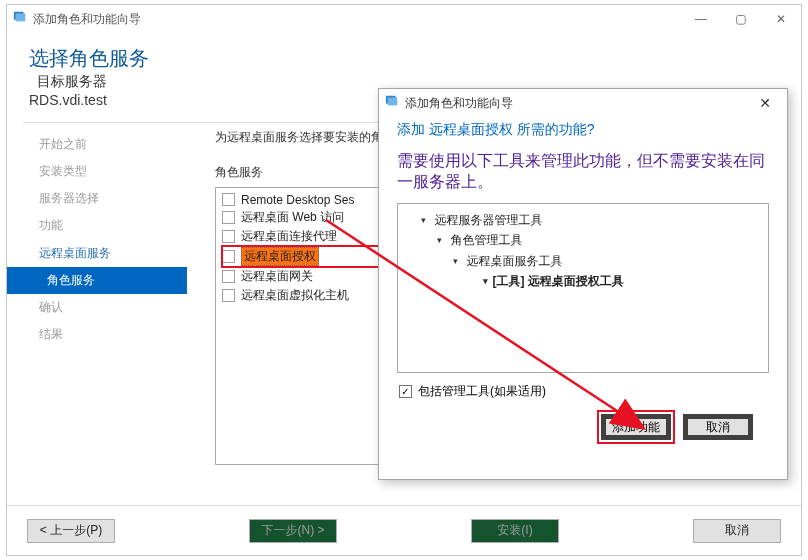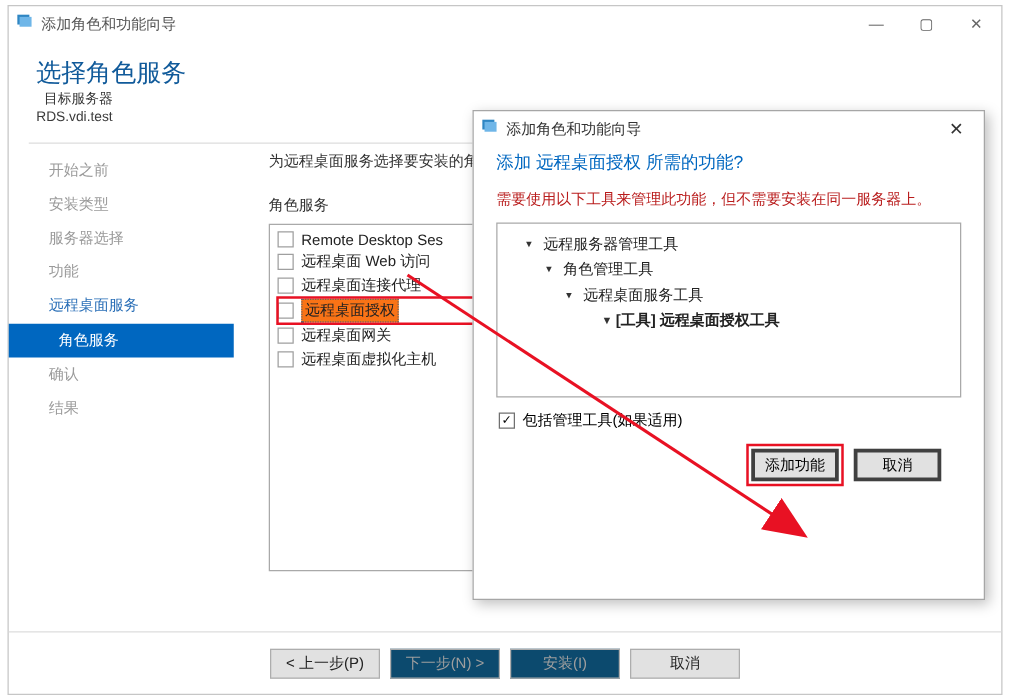--- a/index.html
+++ b/index.html
@@ -8,61 +8,61 @@
   
   .main-window { position: absolute; left: 6px; top: 4px; width: 796px; height: 552px; background: #fff; border: 1px solid #c6c6c6; }
   .titlebar { height: 28px; display: flex; align-items: center; padding: 0 0 0 6px; }
   .titlebar .app-icon svg { width: 14px; height: 14px; }
   .titlebar .title { font-size: 12px; color: #555; margin-left: 6px; flex: 1; }
   .tb-btns { display: flex; height: 100%; }
   .tb-btn { width: 40px; display: flex; align-items: center; justify-content: center; font-size: 12px; color: #666; }
 
   .header-row { display: flex; align-items: flex-start; padding: 12px 28px 0 22px; flex-direction: column; }
   .page-title { font-size: 20px; color: #105a9a; flex: 1; }
-  .target { text-align: right; font-size: 11px; color: #3a3a3a; line-height: 1.35; }
+  .target { text-align: right; font-size: 14px; color: #3a3a3a; line-height: 1.35; }
   .target .tlabel { color: #333; }
 
   .hr { height: 1px; background: #ddd; margin: 12px 16px 0 16px; }
 
   .body { display: flex; height: 400px; }
   .nav { width: 180px; padding: 8px 0; }
   .nav-item { font-size: 12px; color: #9a9a9a; padding: 4px 10px 4px 32px; line-height: 1.6; }
   .nav-item.link { color: #2a6fb7; }
   .nav-item.active { background: #0067c0; color: #fff; padding-left: 40px; }
   .nav-item.sub { padding-left: 40px; }
 
   .content { flex: 1; padding: 6px 22px 0 28px; }
   .content .hint { font-size: 12px; color: #333; margin-bottom: 18px; }
   .content .group-label { font-size: 12px; color: #333; margin-bottom: 6px; }
   .rs-box { border: 1px solid #a9a9a9; height: 278px; width: 544px; padding: 4px 6px; background: #fff; }
   .rs-item { display: flex; align-items: center; font-size: 12px; color: #222; padding: 1px 0; }
   .cb { width: 13px; height: 13px; border: 1px solid #9f9f9f; background: #fff; margin-right: 6px; display: inline-block; }
   .rs-item.sel .txt { background: #f97316; border: 1px dotted #666; padding: 0 2px; }
   .rs-item.sel-wrap { outline: 2px solid #e81123; outline-offset: -1px; }
 
-  .footer { position: absolute; left: 0; right: 0; bottom: 0; height: 50px; border-top: 1px solid #ddd; display: flex; justify-content: center; align-items: center; padding: 0 20px; gap: 8px; }
+  .footer { position: absolute; left: 0; right: 0; bottom: 0; height: 50px; border-top: 1px solid #ddd; display: flex; justify-content: space-between; align-items: center; padding: 0 20px; gap: 8px; }
   .btn { min-width: 88px; height: 24px; border: 1px solid #adadad; background: #e1e1e1; font-size: 12px; color: #222; display: flex; align-items: center; justify-content: center; padding: 0 10px; }
-  .btn.disabled { color: #9e9e9e; background: #0c4a6e; }
+  .btn.disabled { color: #9e9e9e; background: #14532d; }
 
   
   .dialog { position: absolute; left: 378px; top: 88px; width: 410px; height: 392px; background: #fff; border: 1px solid #a6a6a6; box-shadow: 3px 3px 10px rgba(0,0,0,.25); }
   .dlg-titlebar { height: 26px; display: flex; align-items: center; padding: 2px 4px 0 6px; }
   .dlg-title { font-size: 12px; color: #333; flex: 1; margin-left: 6px; }
   .dlg-close { width: 36px; text-align: center; font-size: 14px; color: #333; }
   .dlg-body { padding: 6px 18px 0 18px; }
   .dlg-heading { font-size: 14px; color: #0067c0; margin-bottom: 12px; }
-  .dlg-desc { font-size: 12px; color: #b91c1c; margin-bottom: 10px; }
-  .tree-box { border: 1px solid #a9a9a9; height: 140px; padding: 6px 8px; font-size: 12px; color: #222; line-height: 1.7; }
+  .dlg-desc { font-size: 16px; color: #4c1d95; margin-bottom: 10px; }
+  .tree-box { border: 1px solid #a9a9a9; height: 170px; padding: 6px 8px; font-size: 12px; color: #222; line-height: 1.7; }
   .tree ul { list-style: none; margin: 0; padding-left: 16px; }
   .tree li::before { content: "▸"; color: #333; margin-right: 4px; font-size: 9px; display:inline-block; transform: rotate(90deg) translate(-1px,1px); }
   .tree .it { padding-left: 4px; }
   .include-row { display: flex; align-items: center; font-size: 12px; margin: 10px 0 0 2px; }
   .include-row .cb2 { width: 13px; height: 13px; border: 1px solid #707070; margin-right: 6px; display:flex;align-items:center;justify-content:center;font-size:10px;line-height:10px; }
   .dlg-footer { display: flex; justify-content: flex-end; gap: 12px; padding: 14px 16px 0 0; }
-  .dlg-btn { min-width: 70px; height: 26px; border: 3px solid #404040; background: #e1e1e1; font-size: 12px; display:flex;align-items:center;justify-content:center; }
+  .dlg-btn { min-width: 70px; height: 26px; border: 5px solid #404040; background: #e1e1e1; font-size: 12px; display:flex;align-items:center;justify-content:center; }
   .dlg-btn.primary-outline { outline: 2px solid #e81123; outline-offset: 2px; }
 
   
   .arrow { position: absolute; left: 320px; top: 214px; pointer-events: none; }
 </style>
 </head>
 <body>
 
 <div class="main-window">
   <div class="titlebar">

